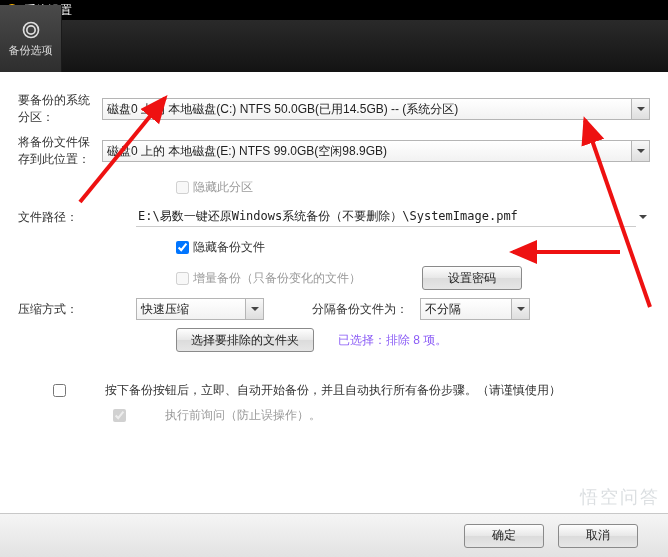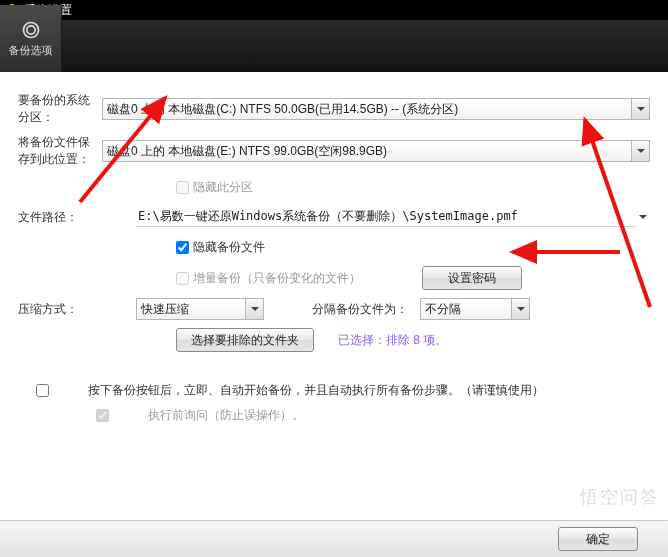--- a/index.html
+++ b/index.html
@@ -37,24 +37,24 @@
     .textinput-arrow::after { content:""; border-left:4px solid transparent; border-right:4px solid transparent; border-top:4px solid #444; }
     
     .btn { height: 24px; padding: 0 14px; border: 1px solid #8a8a8a; background: linear-gradient(#fefefe,#e8e8e8 48%,#dcdcdc 52%,#e6e6e6); border-radius: 3px; font-size: 12px; color:#222; cursor:pointer; display:inline-flex; align-items:center; justify-content:center; min-width: 80px; }
     .btn.wide { min-width: 130px; }
     
     .splitlabel { color:#333; margin-left: 40px; margin-right:4px; }
     
     .plain-text { color:#8b5cf6; margin-left: 16px; }
     
     .section-auto { margin-top: 30px; }
-    .section-auto .chk { margin-left: 18px; gap: 39px; }
+    .section-auto .chk { margin-left: 35px; gap: 39px; }
     .section-auto .sub { margin-left: 60px; margin-top:8px; }
     
-    .footer { position:absolute; bottom:0; left:0; right:0; height:37px; background: linear-gradient(#f5f5f5,#e2e2e2); border-top:1px solid #c8c8c8; display:flex; align-items:center; justify-content:flex-end; padding:0 30px; gap:14px; }
+    .footer { position:absolute; bottom:0; left:0; right:0; height:44px; background: linear-gradient(#f5f5f5,#e2e2e2); border-top:1px solid #c8c8c8; display:flex; align-items:center; justify-content:flex-end; padding:0 30px; gap:14px; }
     
     
     .arrow { position:absolute; pointer-events:none; }
     
     .watermark { position:absolute; right:8px; bottom:48px; font-size:18px; color:#b8bfc4; opacity:0.5; letter-spacing:2px; }
   </style>
 </head>
 <body>
 
 <div class="window">
@@ -189,16 +189,17 @@
       <line x1="115" y1="15" x2="8" y2="15" stroke="#e11" stroke-width="4" marker-end="url(#ah1)"></line>
     </svg>
     <svg class="arrow" style="left:555px; top:40px;" width="100" height="200">
       <line x1="95" y1="195" x2="30" y2="8" stroke="#e11" stroke-width="4" marker-end="url(#ah1)"></line>
     </svg>
 
   </div>
 
   <div class="footer">
     <button class="btn">确定</button>
+    <button class="btn">取消</button>
   </div>
 
   <div class="watermark">悟空问答</div>
 </div>
 
 </body></html>

